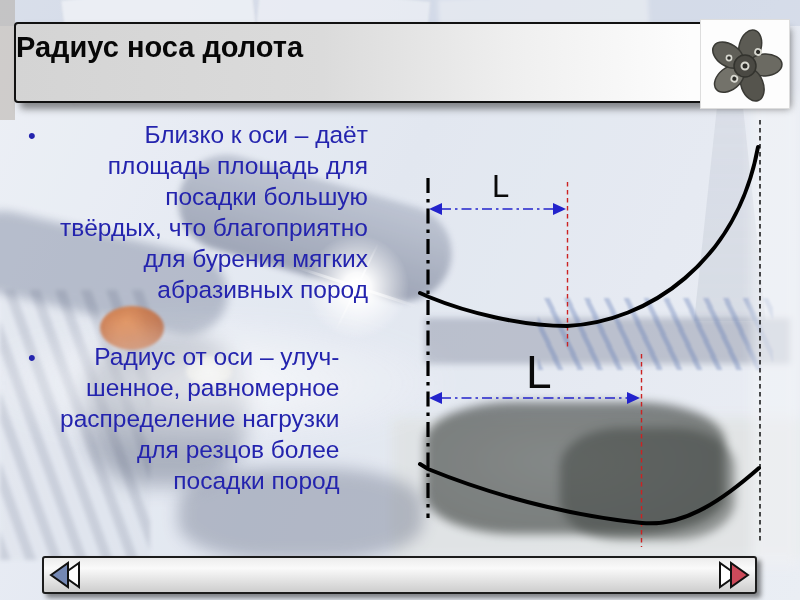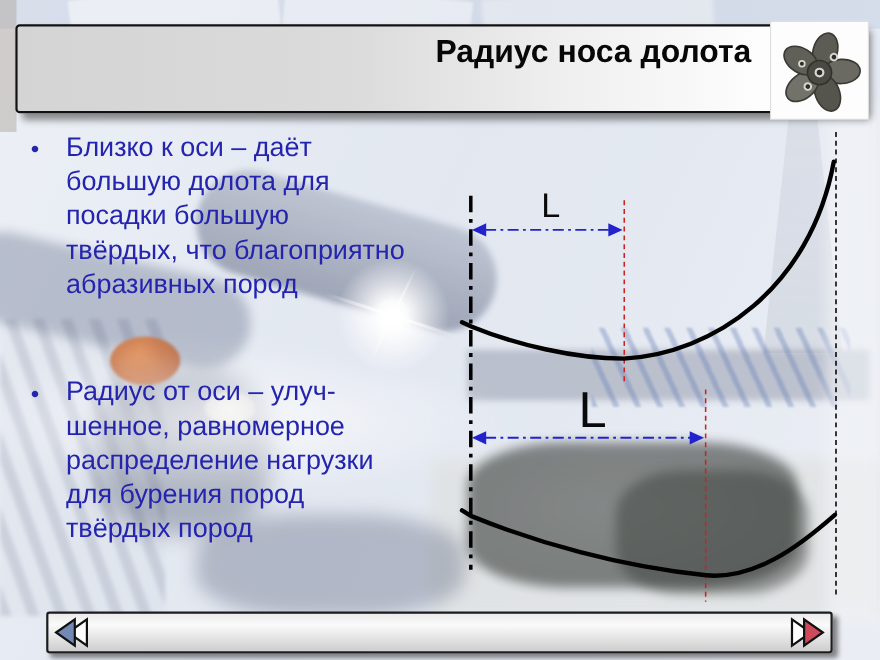--- a/index.html
+++ b/index.html
@@ -63,31 +63,31 @@
     background:#f2f4f8;}
   .bg-veil{left:0;top:0;width:800px;height:600px;background:rgba(255,255,255,.15);}
 
   
   .title-box{
     position:absolute;left:14px;top:22px;width:767px;height:77px;
     border:2px solid #111;border-radius:4px;
     background:linear-gradient(90deg,#d4d4d4,#dbdbdb 40%,#efefef 65%,#fdfdfd 88%);
     box-shadow:6px 6px 7px rgba(35,35,35,.5);
   }
-  .title-text{position:absolute;left:0;right:100px;top:4px;text-align:right;
+  .title-text{position:absolute;left:0;right:100px;top:4px;text-align:left;
     font-weight:bold;font-size:29px;line-height:38px;color:#070707;}
   .title-line{white-space:pre;}
   .title-photo{position:absolute;right:-7px;top:-5px;width:90px;height:90px;
     background:#fdfdfd;box-shadow:0 0 0 1px rgba(200,200,200,.6) inset;}
 
   
   .bullet{position:absolute;left:28px;width:400px;display:flex;
     color:#2424ae;font-size:24.5px;line-height:31px;}
   .bullet .dot{width:32px;flex:0 0 32px;font-size:22px;padding-top:1px;}
-  .bullet .bl{white-space:nowrap;}
+  .bullet .bl{white-space:nowrap;text-align:right;}
   .bullet-1{top:119px;}
   .bullet-2{top:341px;}
 
   
   .diagram{position:absolute;inset:0;pointer-events:none;}
 
   
   .nav-bar{
     position:absolute;left:42px;top:556px;width:711px;height:34px;
     border:2px solid #1c1c1c;border-radius:3px;
@@ -158,35 +158,36 @@
           <circle cx="-16" cy="-8" r="2.6" fill="#2c2c28" stroke="#d8d8d0" stroke-width="1.6"></circle>
         </g>
       </svg>
     </div>
   </div>
 
   <div class="bullet bullet-1">
     <span class="dot">•</span>
     <div>
       <div class="bl">Близко к оси – даёт</div>
-      <div class="bl">большую долота для</div>
+      <div class="bl">площадь площадь для</div>
       <div class="bl">посадки большую</div>
       <div class="bl">твёрдых, что благоприятно</div>
+      <div class="bl">для бурения мягких</div>
       <div class="bl">абразивных пород</div>
     </div>
   </div>
 
   <div class="bullet bullet-2">
     <span class="dot">•</span>
     <div>
       <div class="bl">Радиус от оси – улуч-</div>
       <div class="bl">шенное, равномерное</div>
       <div class="bl">распределение нагрузки</div>
-      <div class="bl">для бурения пород</div>
-      <div class="bl">твёрдых пород</div>
+      <div class="bl">для резцов более</div>
+      <div class="bl">посадки пород</div>
     </div>
   </div>
 
   <svg class="diagram" viewBox="0 0 800 600">
 
     <line x1="428" y1="178" x2="428" y2="518" stroke-width="3.2" stroke-dasharray="15 6 3.5 6" stroke="#000000"></line>
 
     <line x1="760" y1="120" x2="760" y2="542" stroke-width="1.4" stroke-dasharray="4.5 3.5" stroke="#000000"></line>
 
     <line x1="567.5" y1="182" x2="567.5" y2="347" stroke-width="1.4" stroke-dasharray="4.5 3.5" stroke="#cc2222"></line>

